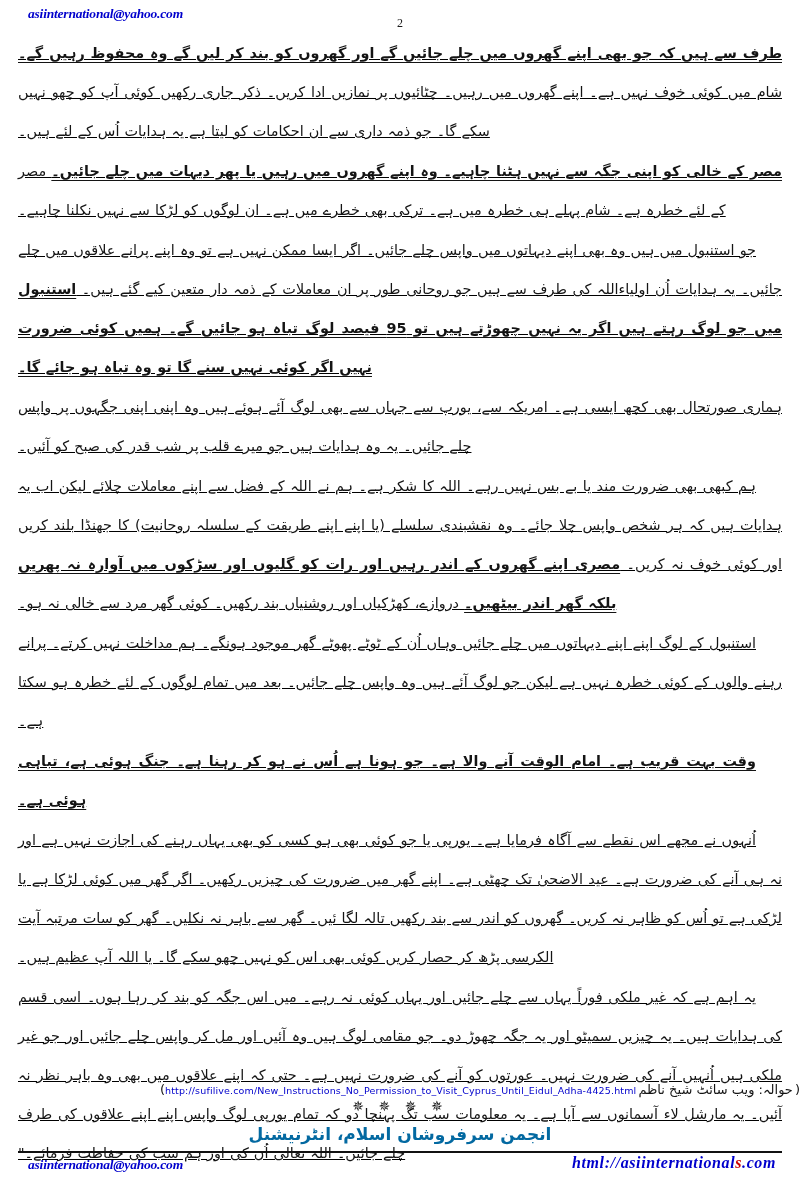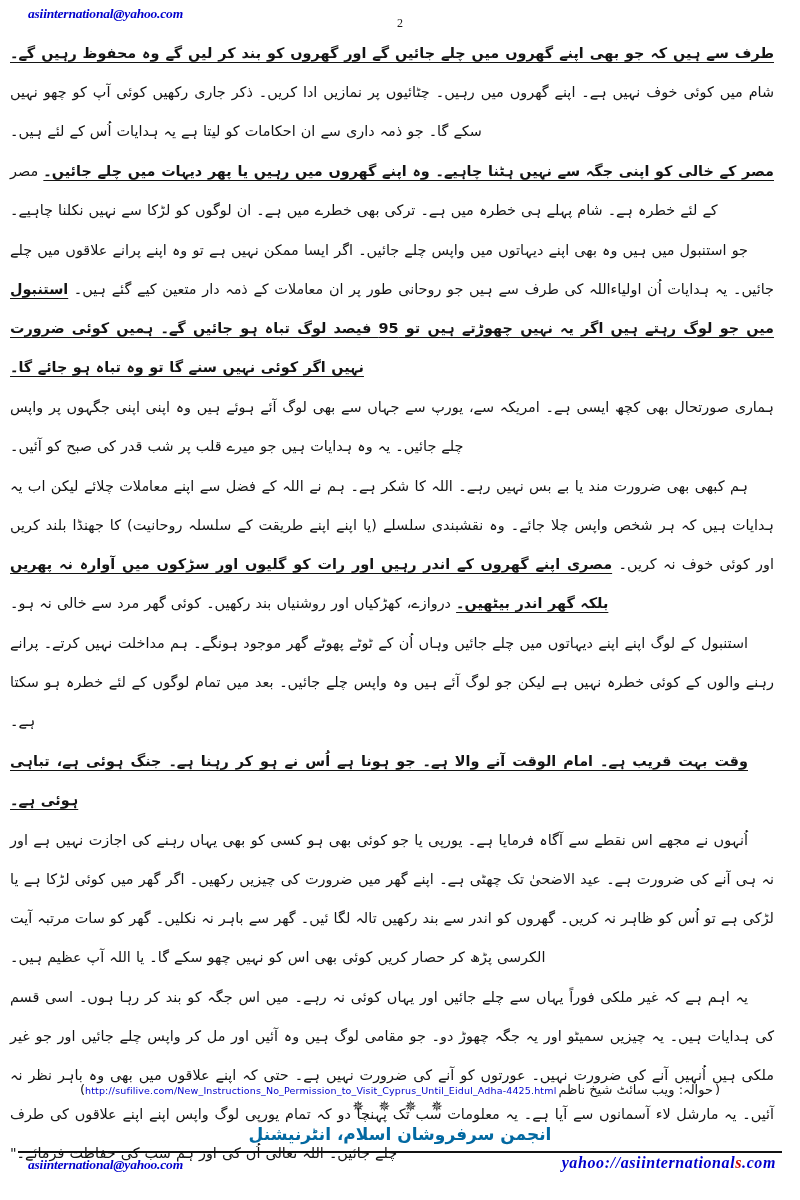--- a/index.html
+++ b/index.html
@@ -41,22 +41,23 @@
     text-align: center;
     font-family: "Liberation Serif", serif;
     font-size: 12px;
     color: #1a1a1a;
   }
 
   
   .body-wrap {
     position: absolute;
     top: 34px;
-    left: 10px;
+    left: 18px;
     width: 764px;
+    text-decoration: underline;
   }
 
   .para {
     direction: rtl;
     text-align: justify;
     text-align-last: left;
     unicode-bidi: embed;
     font-family: "DejaVu Sans", "Liberation Sans", sans-serif;
     font-size: 14.4px;
     line-height: 39px;
@@ -72,21 +73,20 @@
     text-decoration: underline;
     text-underline-offset: 4px;
   }
 
   
   .ref-line {
     position: absolute;
     top: 1082px;
     left: 0;
     width: 800px;
-    text-align: center;
     direction: rtl;
     white-space: nowrap;
     font-size: 12px;
   }
   .ref-paren {
     font-family: "DejaVu Sans", sans-serif;
     color: #141414;
     font-size: 13px;
   }
   .ref-urdu {
@@ -194,16 +194,16 @@
 
   <div class="separator">✵ ✵ ✵ ✵</div>
 
   <div class="org-name">انجمن سرفروشان اسلام، انٹرنیشنل</div>
 
   <div class="footer-rule"></div>
 
   <div class="footer-email">asiinternational@yahoo.com</div>
 
   <div class="footer-url">
-    <span>yahoo://asiinternational</span><span class="hl">s</span><span>.com</span>
+    <span>html://asiinternational</span><span class="hl">s</span><span>.com</span>
   </div>
 
 </div>
 
 </body></html>

